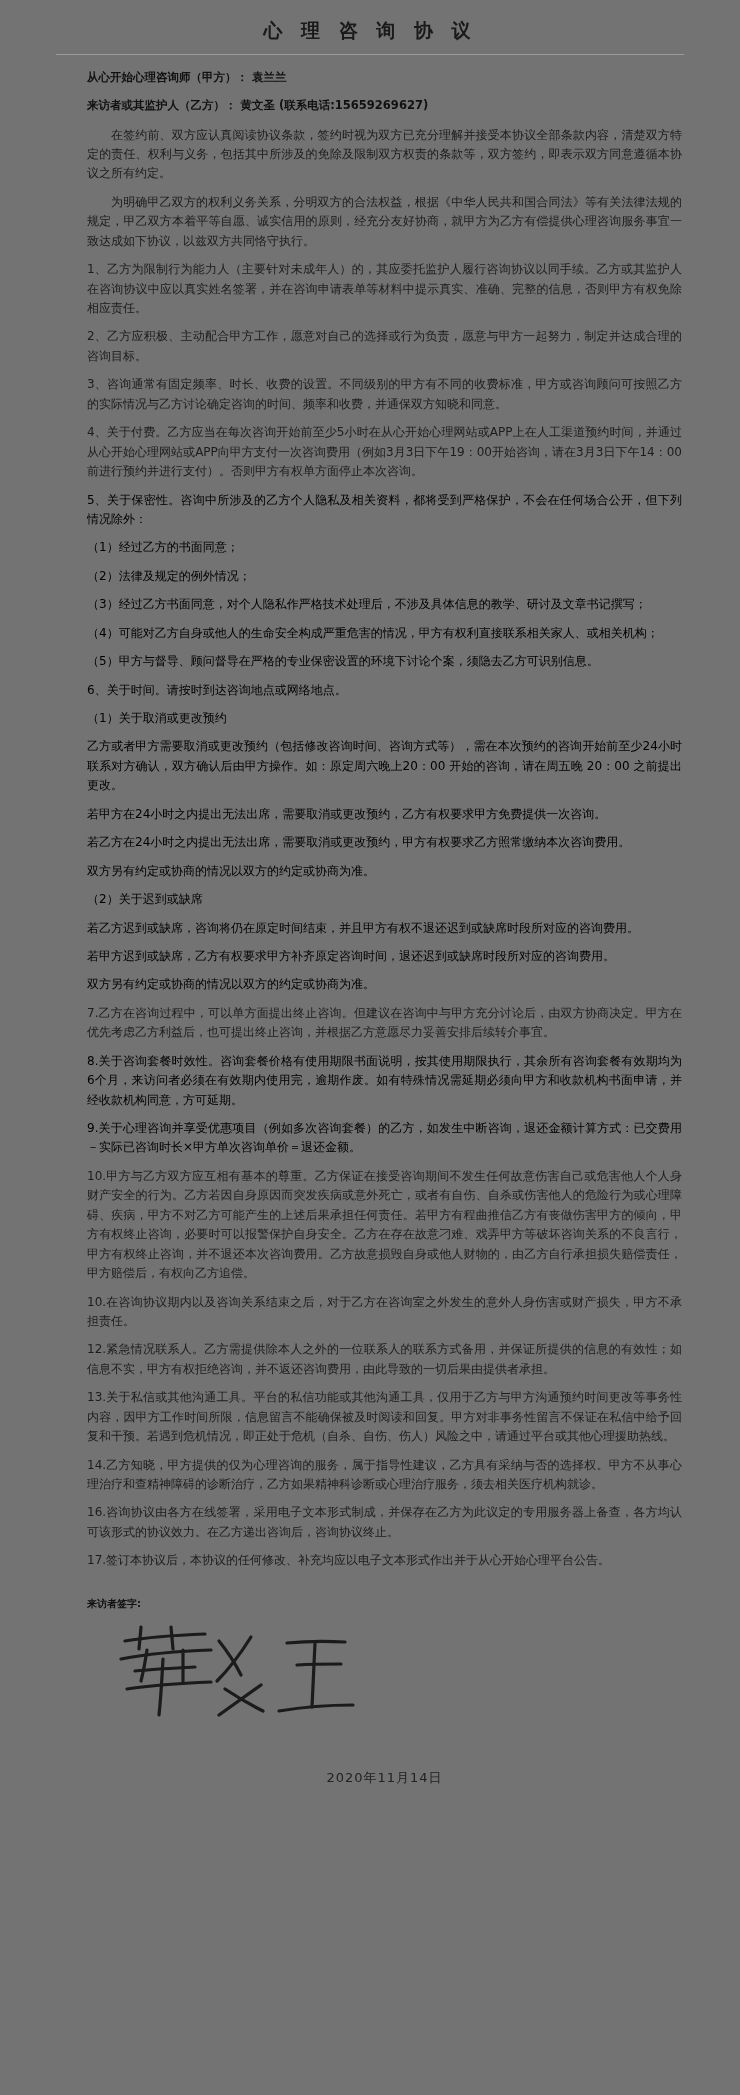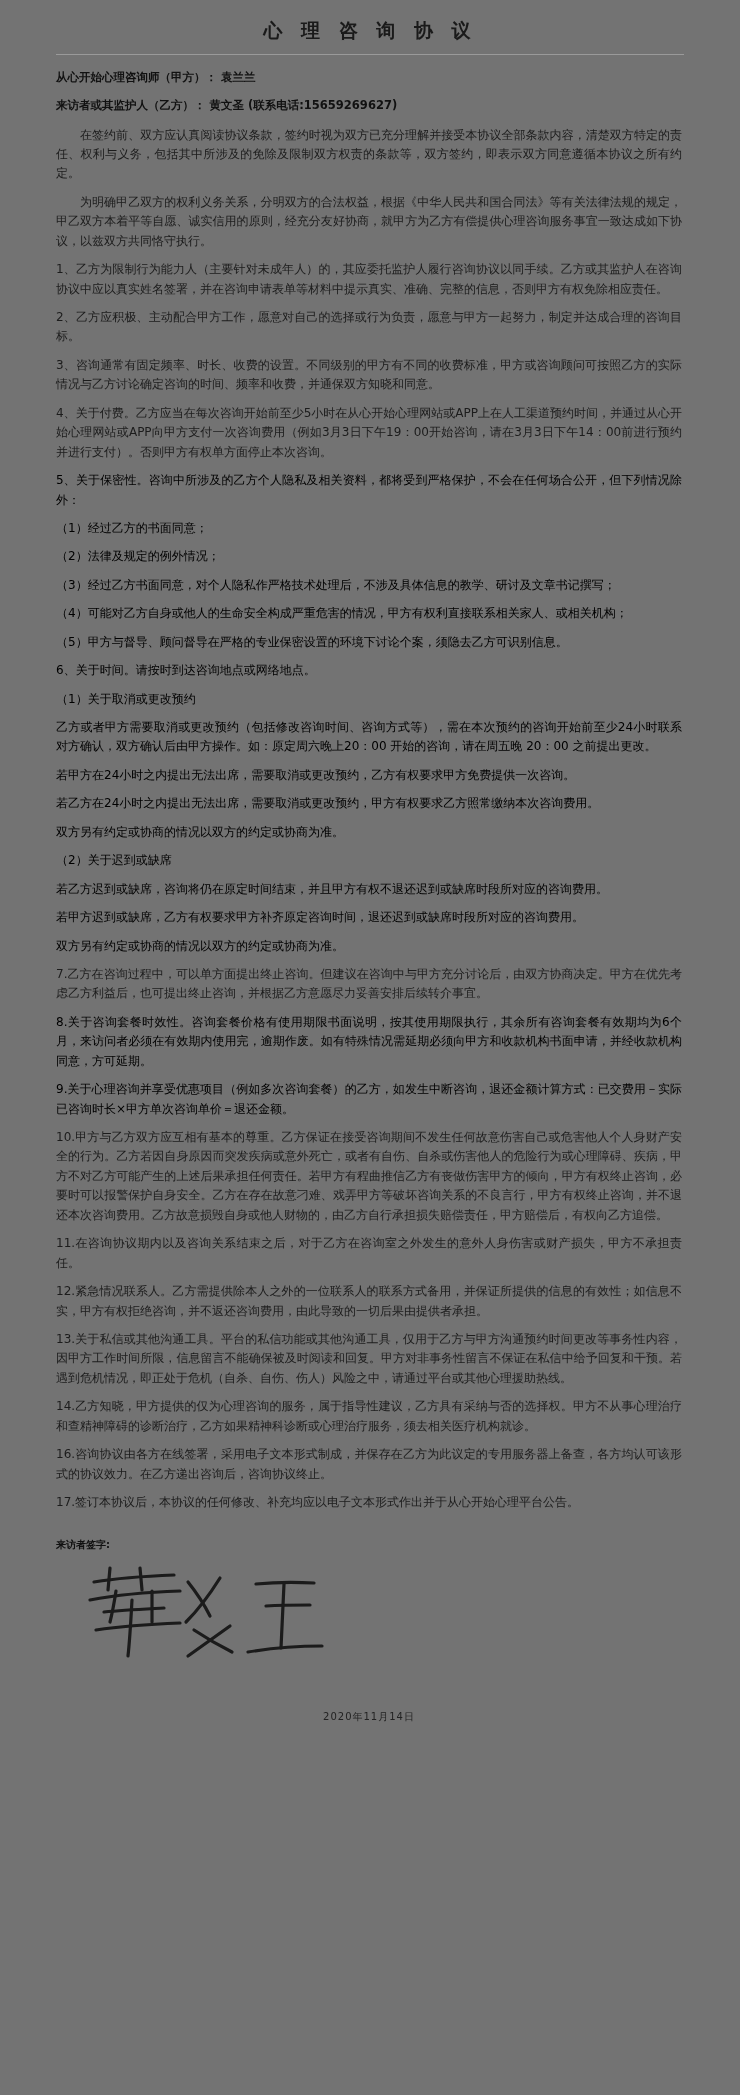--- a/index.html
+++ b/index.html
@@ -27,21 +27,21 @@
     color: #1a1a1a;
     padding: 18px 0 6px 0;
     font-family: "DejaVu Serif", "Liberation Serif", serif;
   }
   .rule {
     height: 1px;
     background: #9a9a9a;
     margin: 4px 56px 14px 56px;
   }
   .body {
-    padding: 0 58px 0 56px;
+    padding: 0 58px 0 87px;
   }
   .party-line {
     font-size: 11.5px;
     font-weight: bold;
     color: #111;
     margin: 0 0 11px 0;
     line-height: 1.5;
   }
   p.para {
     font-size: 12px;
@@ -69,21 +69,21 @@
     position: relative;
     margin-top: 4px;
   }
   .sig-svg {
     position: absolute;
     left: 14px;
     top: 4px;
   }
   .date-line {
     text-align: center;
-    font-size: 10px;
+    font-size: 13px;
     color: #222;
     margin-top: 34px;
     letter-spacing: 1px;
   }
 </style>
 </head>
 <body>
 
 <div class="page">
 
@@ -115,21 +115,21 @@
         <p class="para bold lvl3">若乙方在24小时之内提出无法出席，需要取消或更改预约，甲方有权要求乙方照常缴纳本次咨询费用。</p>
         <p class="para bold lvl3">双方另有约定或协商的情况以双方的约定或协商为准。</p>
         <p class="para bold lvl2">（2）关于迟到或缺席</p>
         <p class="para bold lvl3">若乙方迟到或缺席，咨询将仍在原定时间结束，并且甲方有权不退还迟到或缺席时段所对应的咨询费用。</p>
         <p class="para bold lvl3">若甲方迟到或缺席，乙方有权要求甲方补齐原定咨询时间，退还迟到或缺席时段所对应的咨询费用。</p>
         <p class="para bold lvl3">双方另有约定或协商的情况以双方的约定或协商为准。</p>
         <p class="para">7.乙方在咨询过程中，可以单方面提出终止咨询。但建议在咨询中与甲方充分讨论后，由双方协商决定。甲方在优先考虑乙方利益后，也可提出终止咨询，并根据乙方意愿尽力妥善安排后续转介事宜。</p>
         <p class="para bold">8.关于咨询套餐时效性。咨询套餐价格有使用期限书面说明，按其使用期限执行，其余所有咨询套餐有效期均为6个月，来访问者必须在有效期内使用完，逾期作废。如有特殊情况需延期必须向甲方和收款机构书面申请，并经收款机构同意，方可延期。</p>
         <p class="para bold">9.关于心理咨询并享受优惠项目（例如多次咨询套餐）的乙方，如发生中断咨询，退还金额计算方式：已交费用－实际已咨询时长×甲方单次咨询单价＝退还金额。</p>
         <p class="para">10.甲方与乙方双方应互相有基本的尊重。乙方保证在接受咨询期间不发生任何故意伤害自己或危害他人个人身财产安全的行为。乙方若因自身原因而突发疾病或意外死亡，或者有自伤、自杀或伤害他人的危险行为或心理障碍、疾病，甲方不对乙方可能产生的上述后果承担任何责任。若甲方有程曲推信乙方有丧做伤害甲方的倾向，甲方有权终止咨询，必要时可以报警保护自身安全。乙方在存在故意刁难、戏弄甲方等破坏咨询关系的不良言行，甲方有权终止咨询，并不退还本次咨询费用。乙方故意损毁自身或他人财物的，由乙方自行承担损失赔偿责任，甲方赔偿后，有权向乙方追偿。</p>
-        <p class="para">11.在咨询协议期内以及咨询关系结束之后，对于乙方在咨询室之外发生的意外人身伤害或财产损失，甲方不承担责任。</p>
+        <p class="para">10.在咨询协议期内以及咨询关系结束之后，对于乙方在咨询室之外发生的意外人身伤害或财产损失，甲方不承担责任。</p>
         <p class="para">12.紧急情况联系人。乙方需提供除本人之外的一位联系人的联系方式备用，并保证所提供的信息的有效性；如信息不实，甲方有权拒绝咨询，并不返还咨询费用，由此导致的一切后果由提供者承担。</p>
         <p class="para">13.关于私信或其他沟通工具。平台的私信功能或其他沟通工具，仅用于乙方与甲方沟通预约时间更改等事务性内容，因甲方工作时间所限，信息留言不能确保被及时阅读和回复。甲方对非事务性留言不保证在私信中给予回复和干预。若遇到危机情况，即正处于危机（自杀、自伤、伤人）风险之中，请通过平台或其他心理援助热线。</p>
         <p class="para">14.乙方知晓，甲方提供的仅为心理咨询的服务，属于指导性建议，乙方具有采纳与否的选择权。甲方不从事心理治疗和查精神障碍的诊断治疗，乙方如果精神科诊断或心理治疗服务，须去相关医疗机构就诊。</p>
         <p class="para">16.咨询协议由各方在线签署，采用电子文本形式制成，并保存在乙方为此议定的专用服务器上备查，各方均认可该形式的协议效力。在乙方递出咨询后，咨询协议终止。</p>
         <p class="para">17.签订本协议后，本协议的任何修改、补充均应以电子文本形式作出并于从心开始心理平台公告。</p>
       </div>
 
     <div class="sig-label">来访者签字:</div>
 
     <div class="sig-area">

